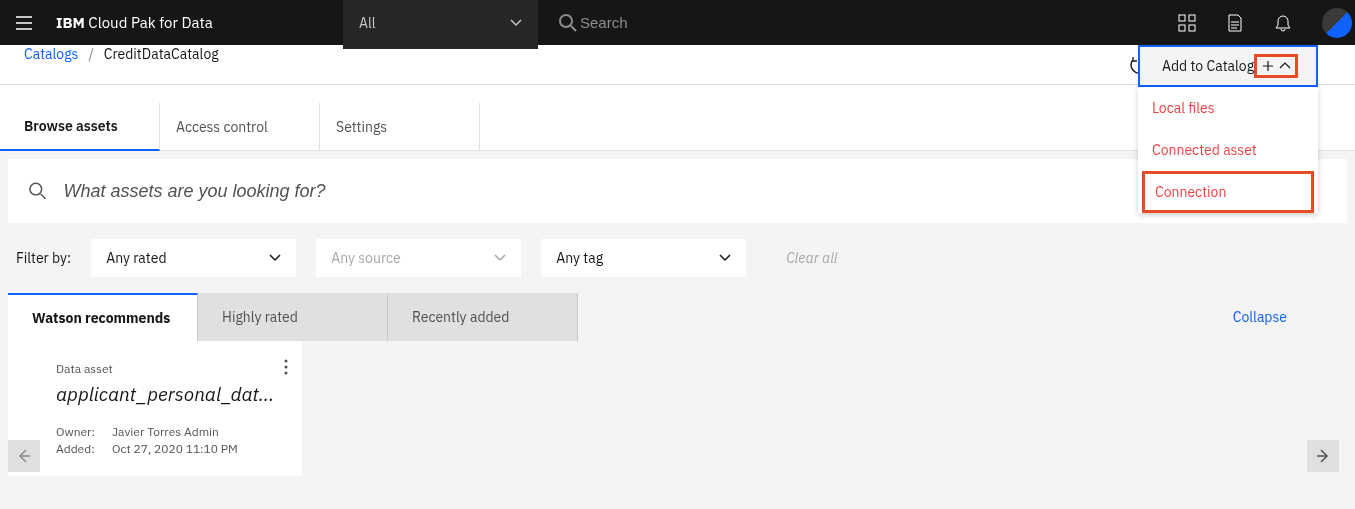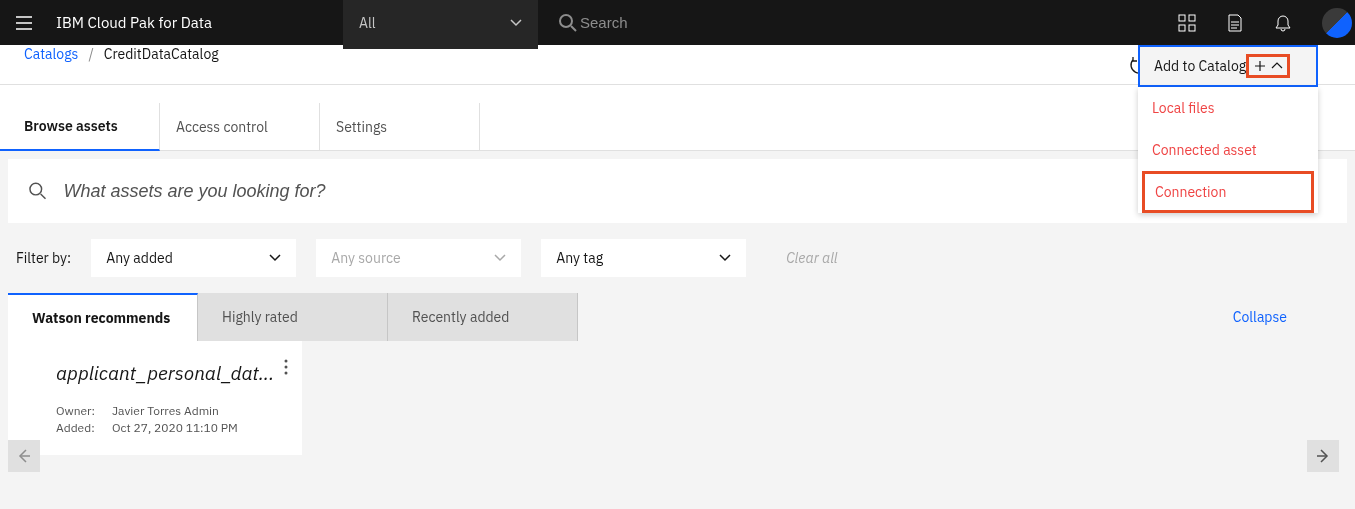--- a/index.html
+++ b/index.html
@@ -32,21 +32,21 @@
       align-items: center;
       justify-content: center;
       cursor: pointer;
     }
     .brand {
       font-size: 15px;
       padding-left: 8px;
       white-space: nowrap;
     }
     .brand b {
-      font-weight: 400;
+      font-weight: 700;
       margin-top: 44px;
     }
     .header-divider {
       width: 245px;
       height: 45px;
       display: flex;
       align-items: center;
     }
     .dropdown-all {
       margin-left: 50px;
@@ -147,21 +147,21 @@
       right: 37px;
       width: 180px;
       z-index: 100;
     }
     .add-catalog-btn {
       height: 42px;
       background: #f4f4f4;
       border: 2px solid #0f62fe;
       display: flex;
       align-items: center;
-      justify-content: flex-start;
+      justify-content: center;
       padding: 0 10px 0 14px;
       cursor: pointer;
       font-size: 14px;
       color: #161616;
     }
     .add-catalog-icons {
       display: flex;
       align-items: center;
       gap: 4px;
       border: 3px solid #e84c24;
@@ -458,21 +458,21 @@
     <svg width="20" height="20" viewBox="0 0 20 20">
       <circle cx="8" cy="8" r="6" stroke="#525252" stroke-width="1.5" fill="none"></circle>
       <path d="M13 13l5 5" stroke="#525252" stroke-width="1.5"></path>
     </svg>
     <input type="text" placeholder="What assets are you looking for?" style="">
   </div>
 
   <div class="filter-row">
     <span class="filter-label">Filter by:</span>
     <div class="filter-select">
-      <span>Any added</span>
+      <span>Any rated</span>
       <svg width="12" height="8" viewBox="0 0 12 8">
           <path d="M1 1l5 5 5-5" stroke="#161616" stroke-width="1.5" fill="none"></path>
         </svg>
     </div>
     <div class="filter-select disabled">
       <span>Any source</span>
       <svg width="12" height="8" viewBox="0 0 12 8">
           <path d="M1 1l5 5 5-5" stroke="#a8a8a8" stroke-width="1.5" fill="none"></path>
         </svg>
     </div>
@@ -496,20 +496,21 @@
 
   <div class="asset-cards">
     <div class="asset-card">
       <div class="asset-menu">
         <svg width="4" height="16" viewBox="0 0 4 16">
           <circle cx="2" cy="2" r="1.5" fill="#525252"></circle>
           <circle cx="2" cy="8" r="1.5" fill="#525252"></circle>
           <circle cx="2" cy="14" r="1.5" fill="#525252"></circle>
         </svg>
       </div>
+      <div class="asset-type">Data asset</div>
       <div class="asset-name">applicant_personal_dat...</div>
       <div class="asset-meta">
         <span>Owner:</span>
         <span>Javier Torres Admin</span>
         <span>Added:</span>
         <span>Oct 27, 2020 11:10 PM</span>
       </div>
     </div>
   </div>
 </div>

